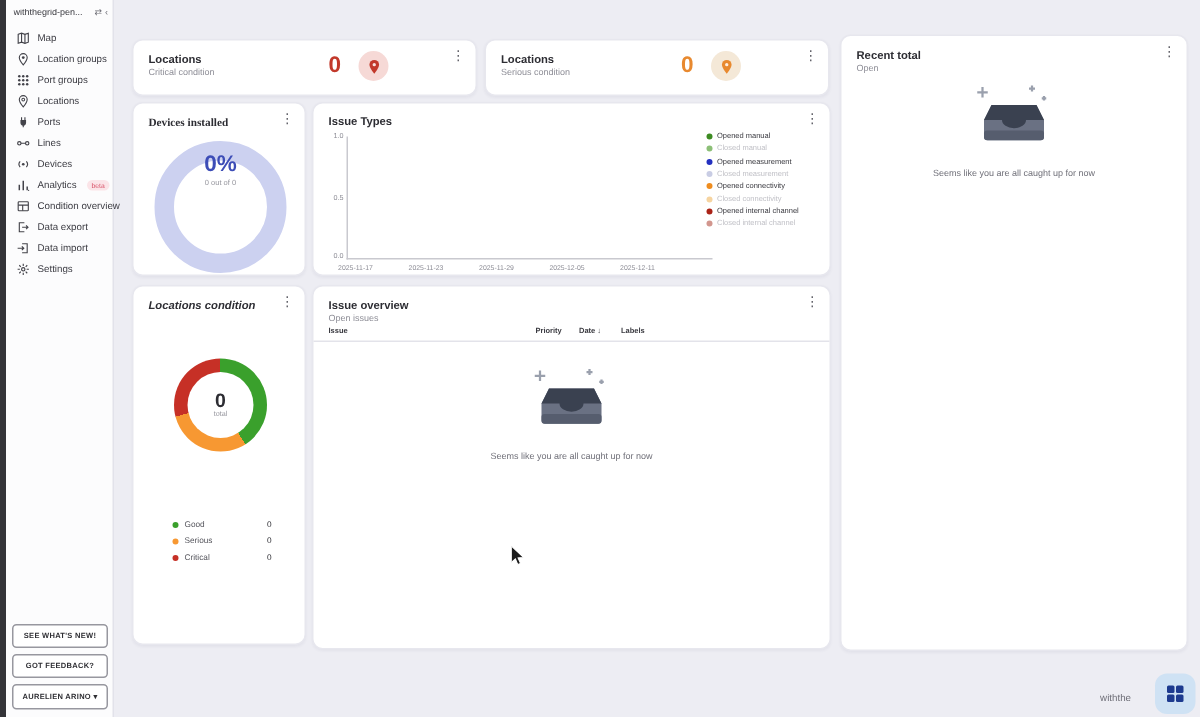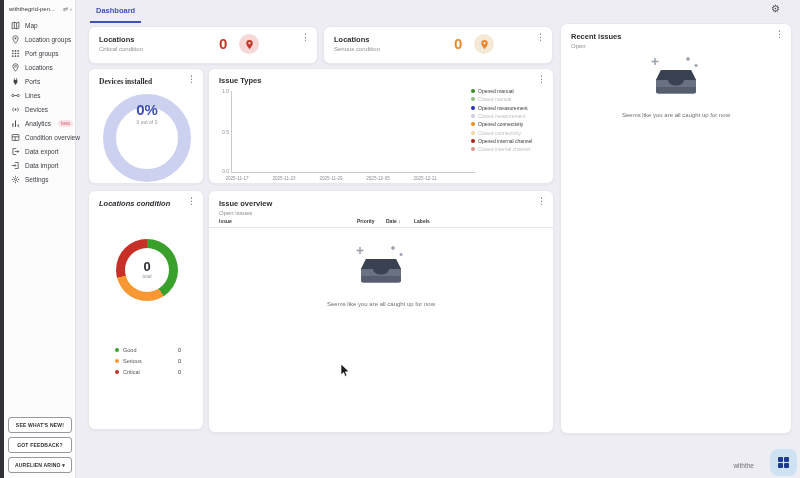--- a/index.html
+++ b/index.html
@@ -233,24 +233,20 @@
         <span class="sb-label">Settings</span>
       </div>
     </div>
     <div class="sb-footer">
       <button class="sb-btn">SEE WHAT'S NEW!</button>
       <button class="sb-btn">GOT FEEDBACK?</button>
       <button class="sb-btn"><span>AURELIEN ARINO</span> <span>▾</span></button>
     </div>
   </div>
 
-  <div class="topbar">
-    <div class="tab">Dashboard</div>
-    <div class="gear">⚙</div>
-  </div>
 
   <div class="card" id="card-crit">
     <div class="stat-head">
       <div class="card-title">Locations</div>
       <div class="card-sub">Critical condition</div>
     </div>
     <div class="stat-val" style="color: rgb(194, 57, 43);">0</div>
     <div class="pin-badge" style="background: rgb(246, 217, 214);">
       <svg viewBox="0 0 24 24">
           <path d="M12 2a7 7 0 00-7 7c0 5 7 13 7 13s7-8 7-13a7 7 0 00-7-7z" fill="#c2392b"></path>
@@ -270,21 +266,21 @@
       <svg viewBox="0 0 24 24">
           <path d="M12 2a7 7 0 00-7 7c0 5 7 13 7 13s7-8 7-13a7 7 0 00-7-7z" fill="#e8892f"></path>
           <circle cx="12" cy="9" r="2.4" fill="#fff" opacity="0.85"></circle>
         </svg>
     </div>
     <div class="kebab">⋮</div>
   </div>
 
   <div class="card" id="card-recent">
     <div class="recent-head">
-      <div class="card-title">Recent issues</div>
+      <div class="card-title">Recent total</div>
       <div class="card-sub">Open</div>
     </div>
     <div class="kebab">⋮</div>
     <div class="empty-wrap" style="top:30px;">
       <svg class="inbox-svg" width="62" height="48" viewBox="0 0 124 96">
         <g stroke="#9aa0ad" stroke-width="3" fill="none">
           <path d="M20 8v14M13 15h14"></path>
             <path d="M86 6v8M82 10h8"></path>
             <path d="M102 20v6M99 23h6"></path>
         </g>

